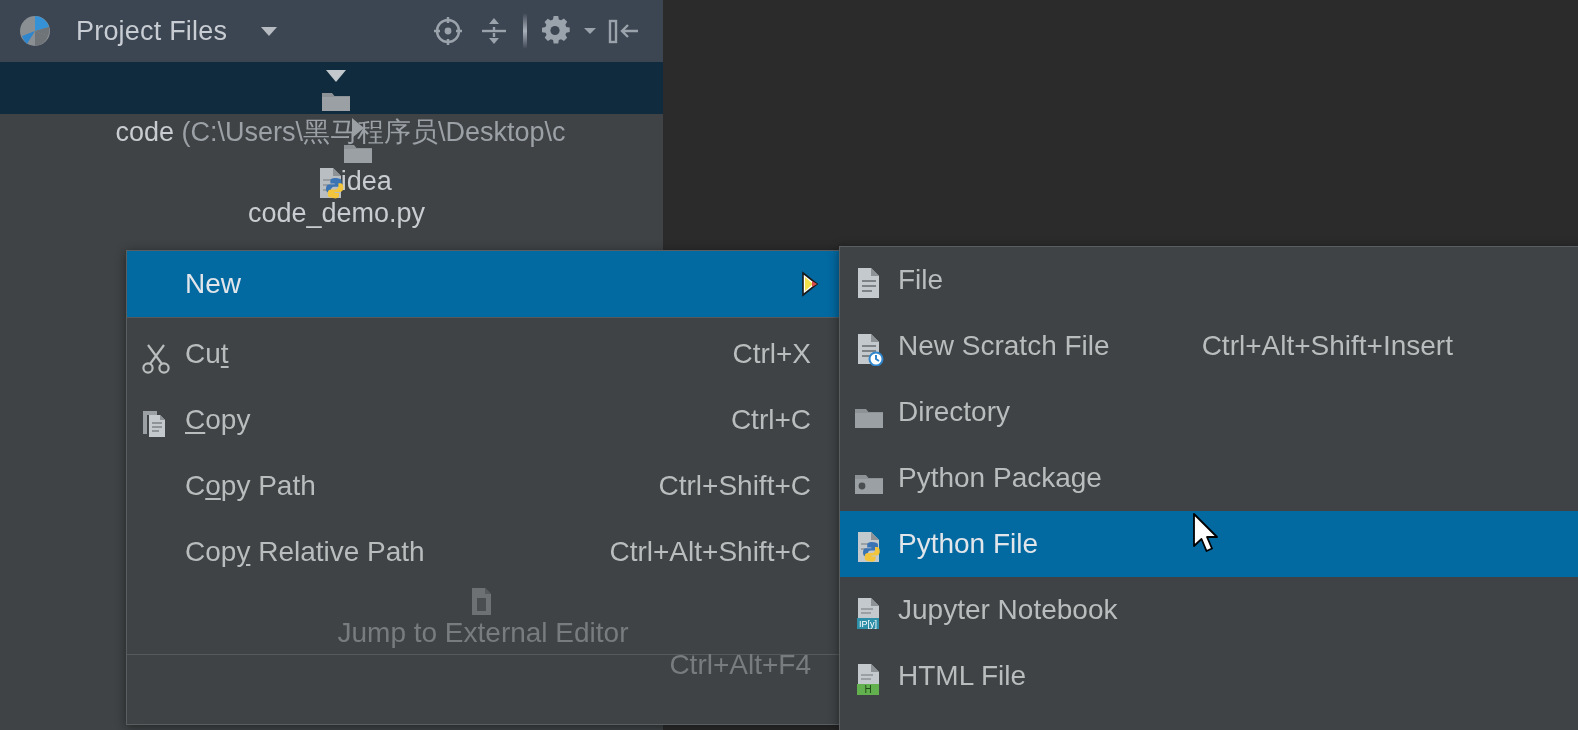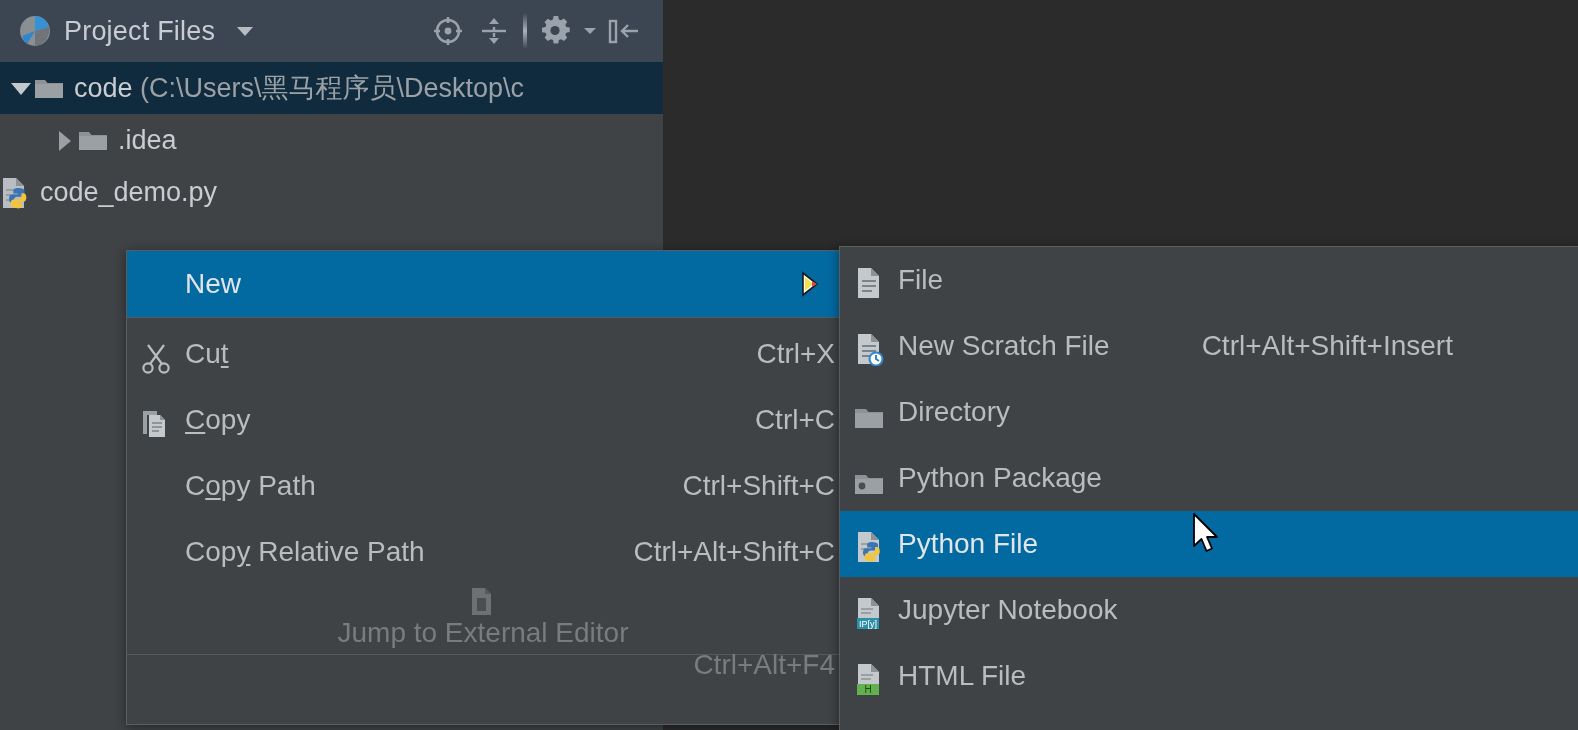--- a/index.html
+++ b/index.html
@@ -10,50 +10,50 @@
     -webkit-font-smoothing:antialiased;
   }
   #root{position:relative;width:1578px;height:730px;}
 
   
   .editor-area{position:absolute;left:663px;top:0;width:915px;height:730px;background:#2b2b2b;}
 
   
   .toolwindow{position:absolute;left:0;top:0;width:663px;height:730px;background:#3f4345;}
   .tw-header{position:absolute;left:0;top:0;width:663px;height:62px;background:#3c4552;display:flex;align-items:center;}
-  .tw-title-wrap{display:flex;align-items:center;padding-left:18px;gap:12px;}
+  .tw-title-wrap{display:flex;align-items:center;padding-left:18px;gap:24px;}
   .tw-logo{width:34px;height:34px;position:relative;flex:0 0 auto;}
   .tw-title{font-size:27px;color:#c8cdd3;letter-spacing:.2px;white-space:nowrap;}
   .tw-caret{width:0;height:0;border-left:8px solid transparent;border-right:8px solid transparent;border-top:9px solid #b7bcc2;margin-left:10px;}
   .tw-actions{display:flex;align-items:center;gap:0;margin-left:auto;padding-right:16px;}
   .tw-act{width:46px;height:46px;display:flex;align-items:center;justify-content:center;}
   .tw-sep{width:4px;height:36px;background:linear-gradient(#3c4552,#a8b0ba,#3c4552);margin:0 6px;border-radius:2px;}
 
   
   .tree{position:absolute;left:0;top:62px;width:663px;}
-  .tree-row{position:relative;height:52px;display:flex;align-items:center;white-space:nowrap;}
+  .tree-row{position:relative;height:52px;display:flex;align-items:center;white-space:nowrap;flex-direction:column;}
   .tree-row.selected{background:#0f2b3d;}
   .tw-arrow{width:26px;height:26px;position:relative;flex:0 0 auto;}
   .tw-arrow.down::after{content:"";position:absolute;left:3px;top:8px;width:0;height:0;border-left:10px solid transparent;border-right:10px solid transparent;border-top:12px solid #c3c8cc;}
   .tw-arrow.right::after{content:"";position:absolute;left:7px;top:4px;width:0;height:0;border-top:10px solid transparent;border-bottom:10px solid transparent;border-left:12px solid #9aa0a4;}
   .folder-ico{width:30px;height:26px;flex:0 0 auto;}
   .pyfile-ico{width:30px;height:32px;flex:0 0 auto;}
   .tree-label{font-size:27px;color:#c9cdd1;margin-left:10px;}
   .tree-label .muted{color:#9ba1a6;}
 
   
   .menu{position:absolute;background:#3f4345;border:1px solid #5a5e60;box-shadow:0 2px 10px rgba(0,0,0,.45);}
   #ctx-menu{left:126px;top:250px;width:712px;}
   #sub-menu{left:839px;top:246px;width:739px;}
   .mi{position:relative;height:66px;display:flex;align-items:center;padding:0 0 0 0;color:#b9bdbd;font-size:28px;white-space:nowrap;}
   .mi.sel{background:#0369a1;color:#e2e6ea;}
   .mi.disabled{color:#787c7e;flex-direction:column;}
   .mi .ico{width:58px;min-width:58px;height:40px;display:flex;align-items:flex-end;justify-content:center;}
   .mi .lbl{flex:0 0 auto;}
-  .mi .acc{margin-left:auto;padding-right:4px;color:#b9bdbd;font-size:28px;}
+  .mi .acc{margin-left:auto;padding-right:28px;color:#b9bdbd;font-size:28px;}
   .mi.disabled .acc{color:#787c7e;}
   .mi .arrow{margin-left:auto;padding-right:18px;display:flex;align-items:center;}
   .mi u{text-decoration:underline;text-underline-offset:3px;}
   .m-sep{height:1px;background:#565a5c;margin:3px 0;}
 
   
   .cursor{position:absolute;left:1192px;top:513px;width:30px;height:44px;pointer-events:none;}
 </style>
 </head>
 <body>

